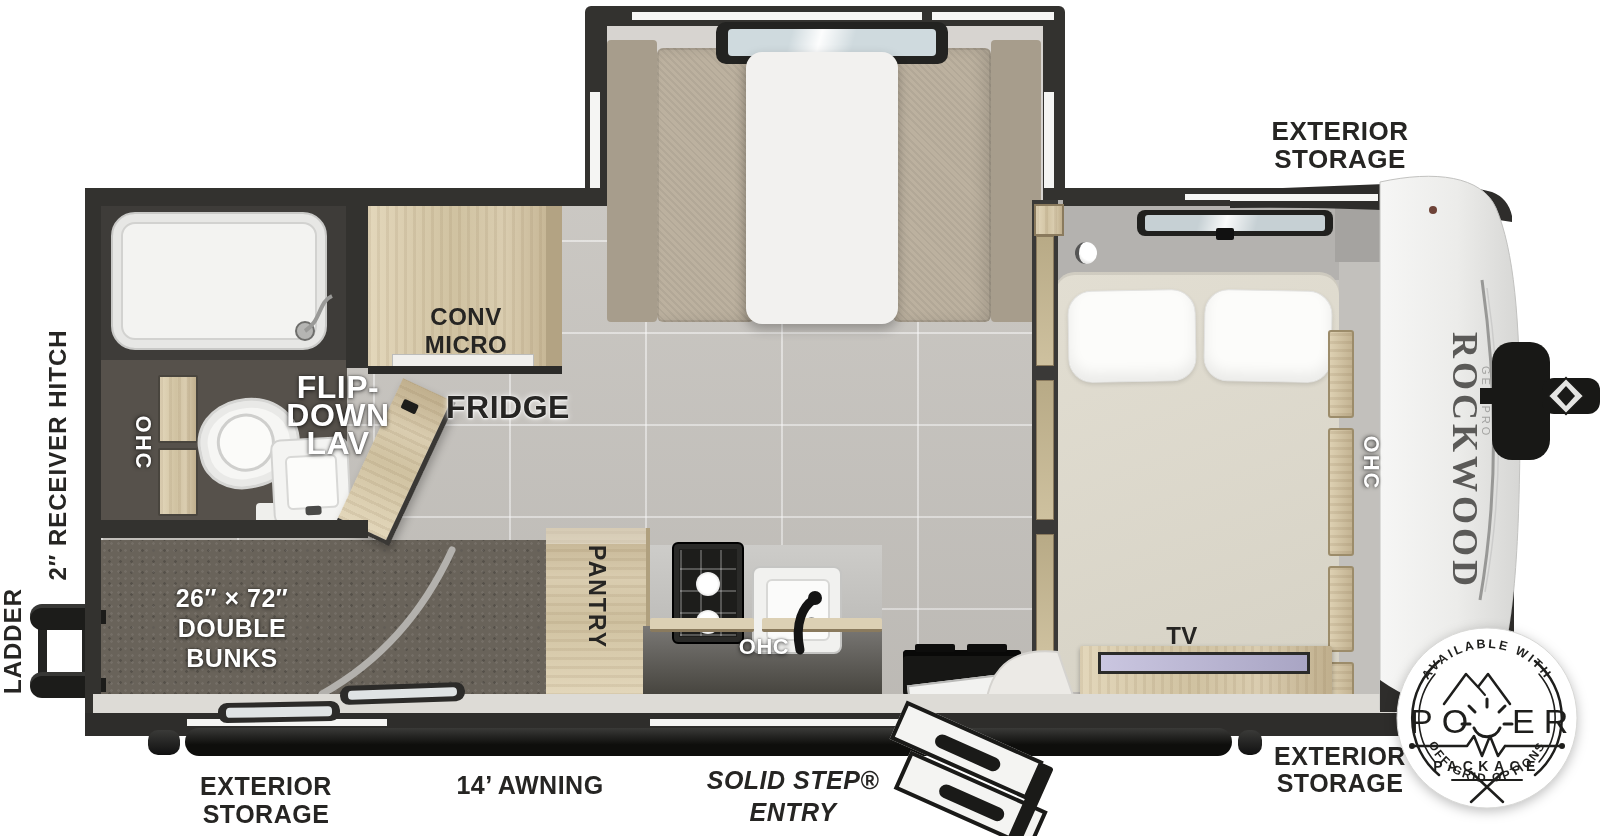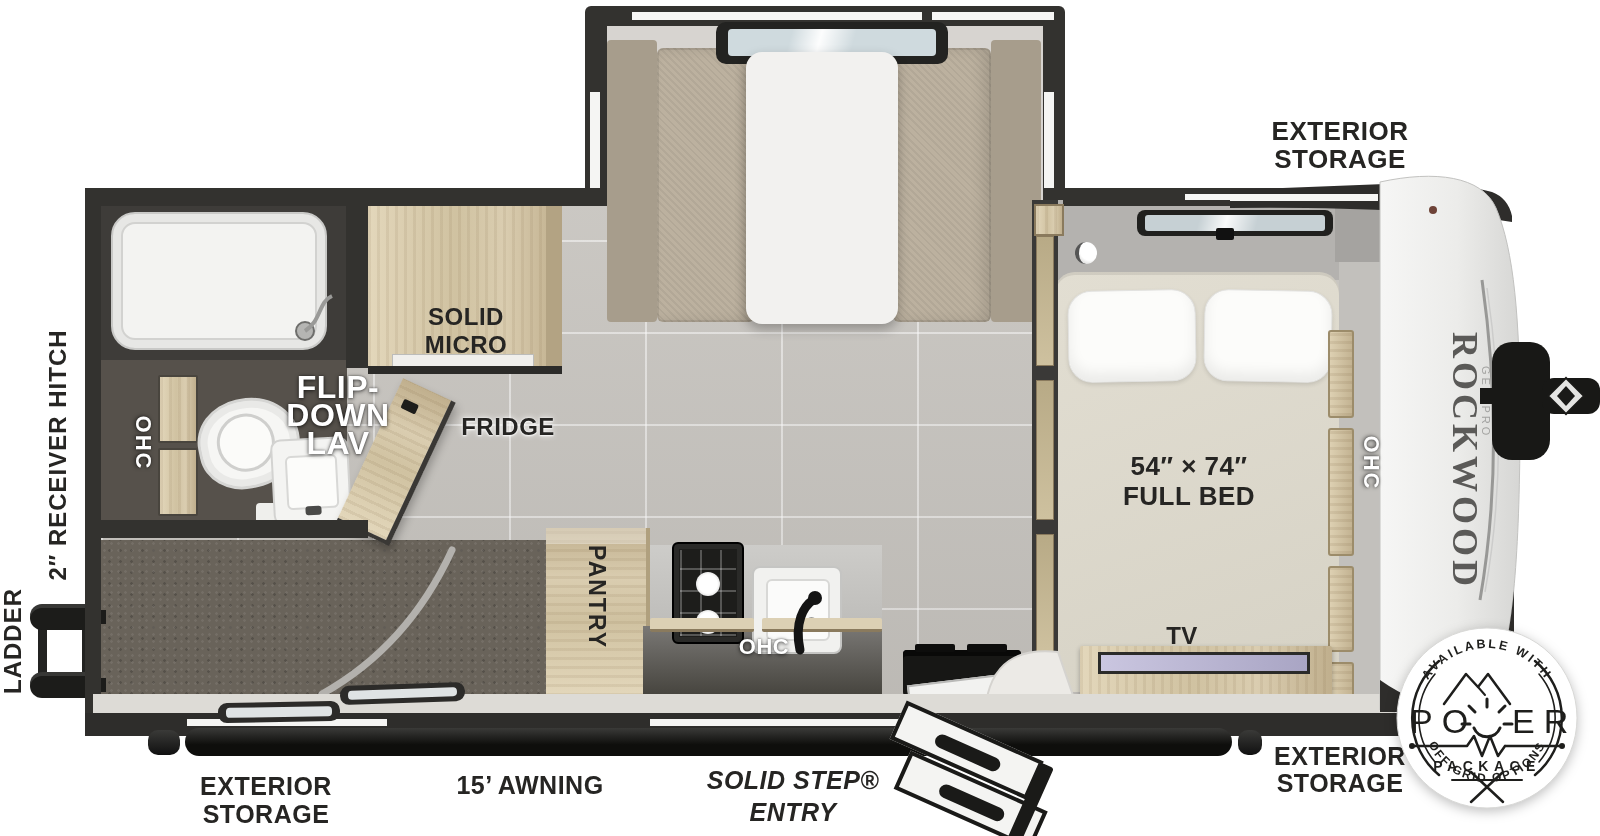--- a/index.html
+++ b/index.html
@@ -315,38 +315,39 @@
     <text transform="translate(252,246) rotate(90)" font-family="Liberation Sans, sans-serif" font-size="11" letter-spacing="3" fill="#a3a3a1">GEO PRO</text>
     <rect x="250" y="268" width="24" height="16" fill="#181816"></rect>
     <rect x="262" y="222" width="58" height="118" rx="20" fill="#181816"></rect>
     <rect x="312" y="258" width="58" height="36" rx="12" fill="#181816"></rect>
     <polygon points="318,276 336,258 354,276 336,294" fill="#e5e5e3" stroke="#1a1a18" stroke-width="2"></polygon>
     <path d="M 327,276 L 336,266 L 345,276 L 336,286 Z" fill="#1a1a18"></path>
   </svg>
 
   <div class="lbl" style="left:1340px;top:145px;font-size:26px;line-height:28px;">EXTERIOR
 STORAGE</div>
-  <div class="lbl" style="left:466px;top:331px;font-size:24px;line-height:28px;">SOLID
+  <div class="lbl" style="left:466px;top:331px;font-size:24px;line-height:28px;">CONV
 MICRO</div>
-  <div class="lbl glow" style="left:508px;top:407px;font-size:24px;margin-top:20px;">FRIDGE</div>
+  <div class="lbl glow" style="left:508px;top:407px;font-size:32px;">FRIDGE</div>
   <div class="lbl white" style="left:338px;top:415px;font-size:32px;line-height:28px;">FLIP-
 DOWN
 LAV</div>
   <div class="vlbl white" style="left:143px;top:443px;font-size:22px;">OHC</div>
   <div class="vlbl ccw" style="left:58px;top:455px;font-size:24px;letter-spacing:1px;">2″ RECEIVER HITCH</div>
   <div class="vlbl ccw" style="left:13px;top:641px;font-size:24px;letter-spacing:1px;">LADDER</div>
+  <div class="lbl white" style="left:232px;top:628px;font-size:25px;line-height:30px;">26″ × 72″
+DOUBLE
+BUNKS</div>
   <div class="vlbl" style="left:596px;top:597px;font-size:23px;">PANTRY</div>
   <div class="lbl white" style="left:764px;top:647px;font-size:22px;">OHC</div>
-  <div class="lbl" style="left:1189px;top:481px;font-size:26px;line-height:30px;">54″ × 74″
-FULL BED</div>
   <div class="vlbl white" style="left:1371px;top:463px;font-size:22px;">OHC</div>
   <div class="lbl" style="left:1182px;top:636px;font-size:24px;">TV</div>
   <div class="lbl" style="left:266px;top:800px;font-size:25px;line-height:28px;">EXTERIOR
 STORAGE</div>
-  <div class="lbl" style="left:530px;top:785px;font-size:25px;">15’ AWNING</div>
+  <div class="lbl" style="left:530px;top:785px;font-size:25px;">14’ AWNING</div>
   <div class="lbl" style="left:793px;top:796px;font-size:25px;line-height:32px;font-style:italic;">SOLID STEP®
 ENTRY</div>
   <div class="lbl" style="left:1340px;top:770px;font-size:25px;line-height:27px;">EXTERIOR
 STORAGE</div>
 
   <svg class="badge" width="192" height="190" viewBox="0 0 192 190">
     <defs>
       <path id="arcTop" d="M 25,94 A 70,70 0 0 1 165,94"></path>
       <path id="arcBottom" d="M 31,94 A 64,64 0 0 0 159,94"></path>
     </defs>

